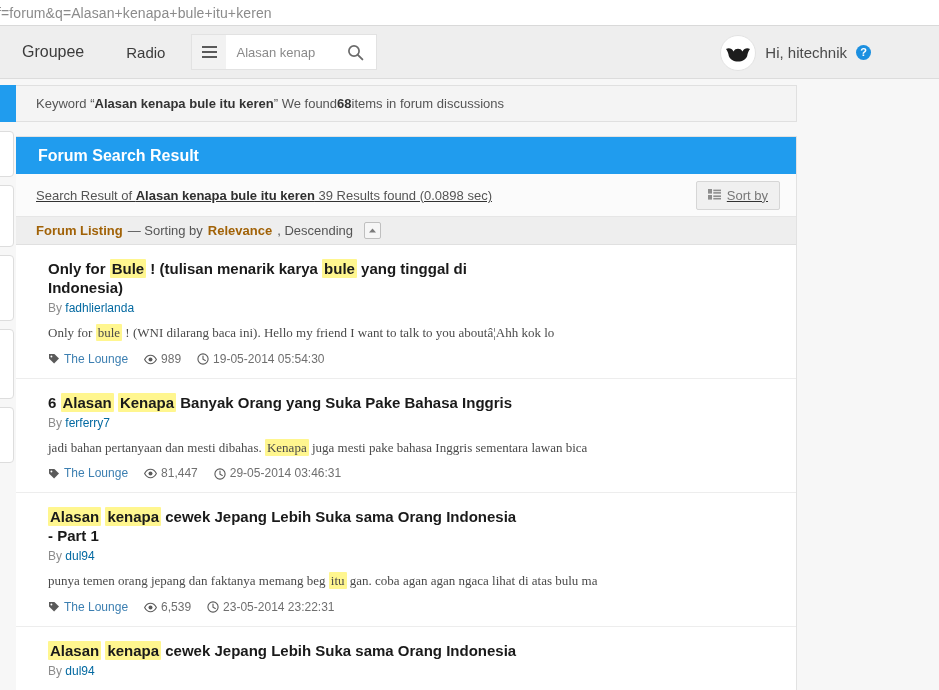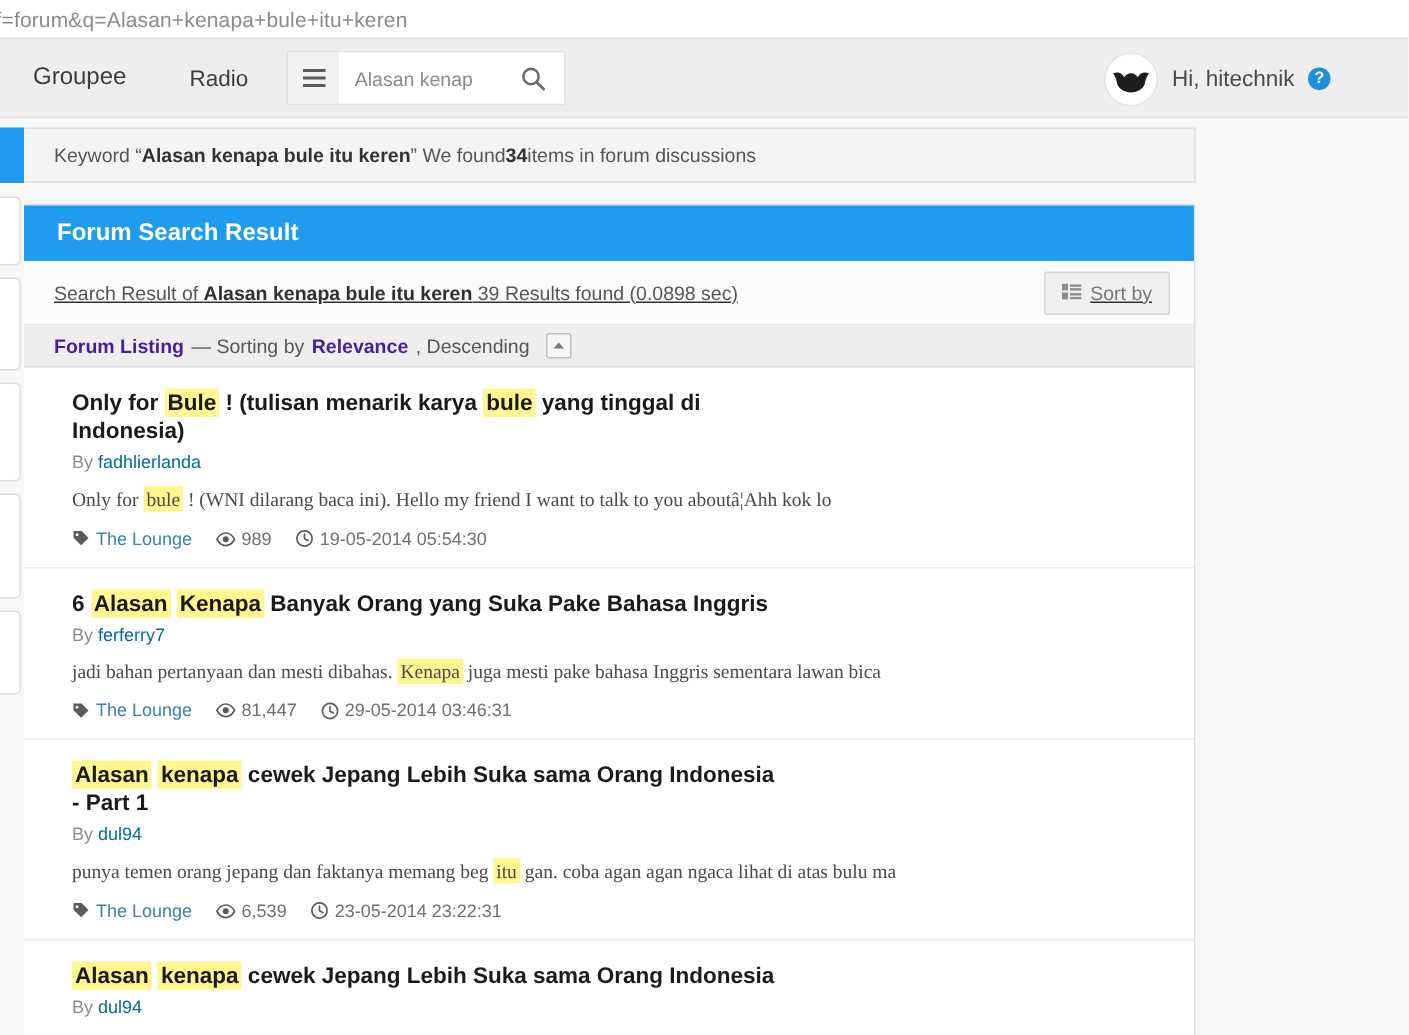--- a/index.html
+++ b/index.html
@@ -109,21 +109,21 @@
     display: flex;
     align-items: center;
     justify-content: center;
     cursor: pointer;
     background: transparent;
     border: 0;
   }
 
   #nav-right {
     position: absolute;
-    right: 52px;
+    right: 68px;
     top: 0;
     height: 53px;
     display: flex;
     align-items: center;
     gap: 9px;
   }
   #avatar {
     width: 34px;
     height: 34px;
     border-radius: 50%;
@@ -270,21 +270,21 @@
     background: #eeeeee;
     border-bottom: 1px solid #e0e0e0;
     display: flex;
     align-items: center;
     gap: 5px;
     padding-left: 20px;
     box-sizing: border-box;
     font-size: 13px;
     color: #555555;
   }
-  #listing-header b { color: #4c1d95; }
+  #listing-header b { color: #a16207; }
   #collapse-caret {
     width: 15px;
     height: 15px;
     border: 1px solid #bfbfbf;
     border-radius: 2px;
     background: #f6f6f6;
     display: inline-flex;
     align-items: center;
     justify-content: center;
     margin-left: 6px;
@@ -404,21 +404,21 @@
   </div>
 
   <div id="accent-sliver"></div>
 
   <div id="content">
 
     <div id="keyword-bar">
       <span>Keyword “</span>
         <b>Alasan kenapa bule itu keren</b>
         <span>” We found </span>
-        <b>34</b>
+        <b>68</b>
         <span> items in forum discussions</span>
     </div>
 
     <div id="panel">
       <div id="panel-header">
         <span id="panel-title">Forum Search Result</span>
       </div>
 
       <div id="result-summary-row">
         <div id="result-summary">

